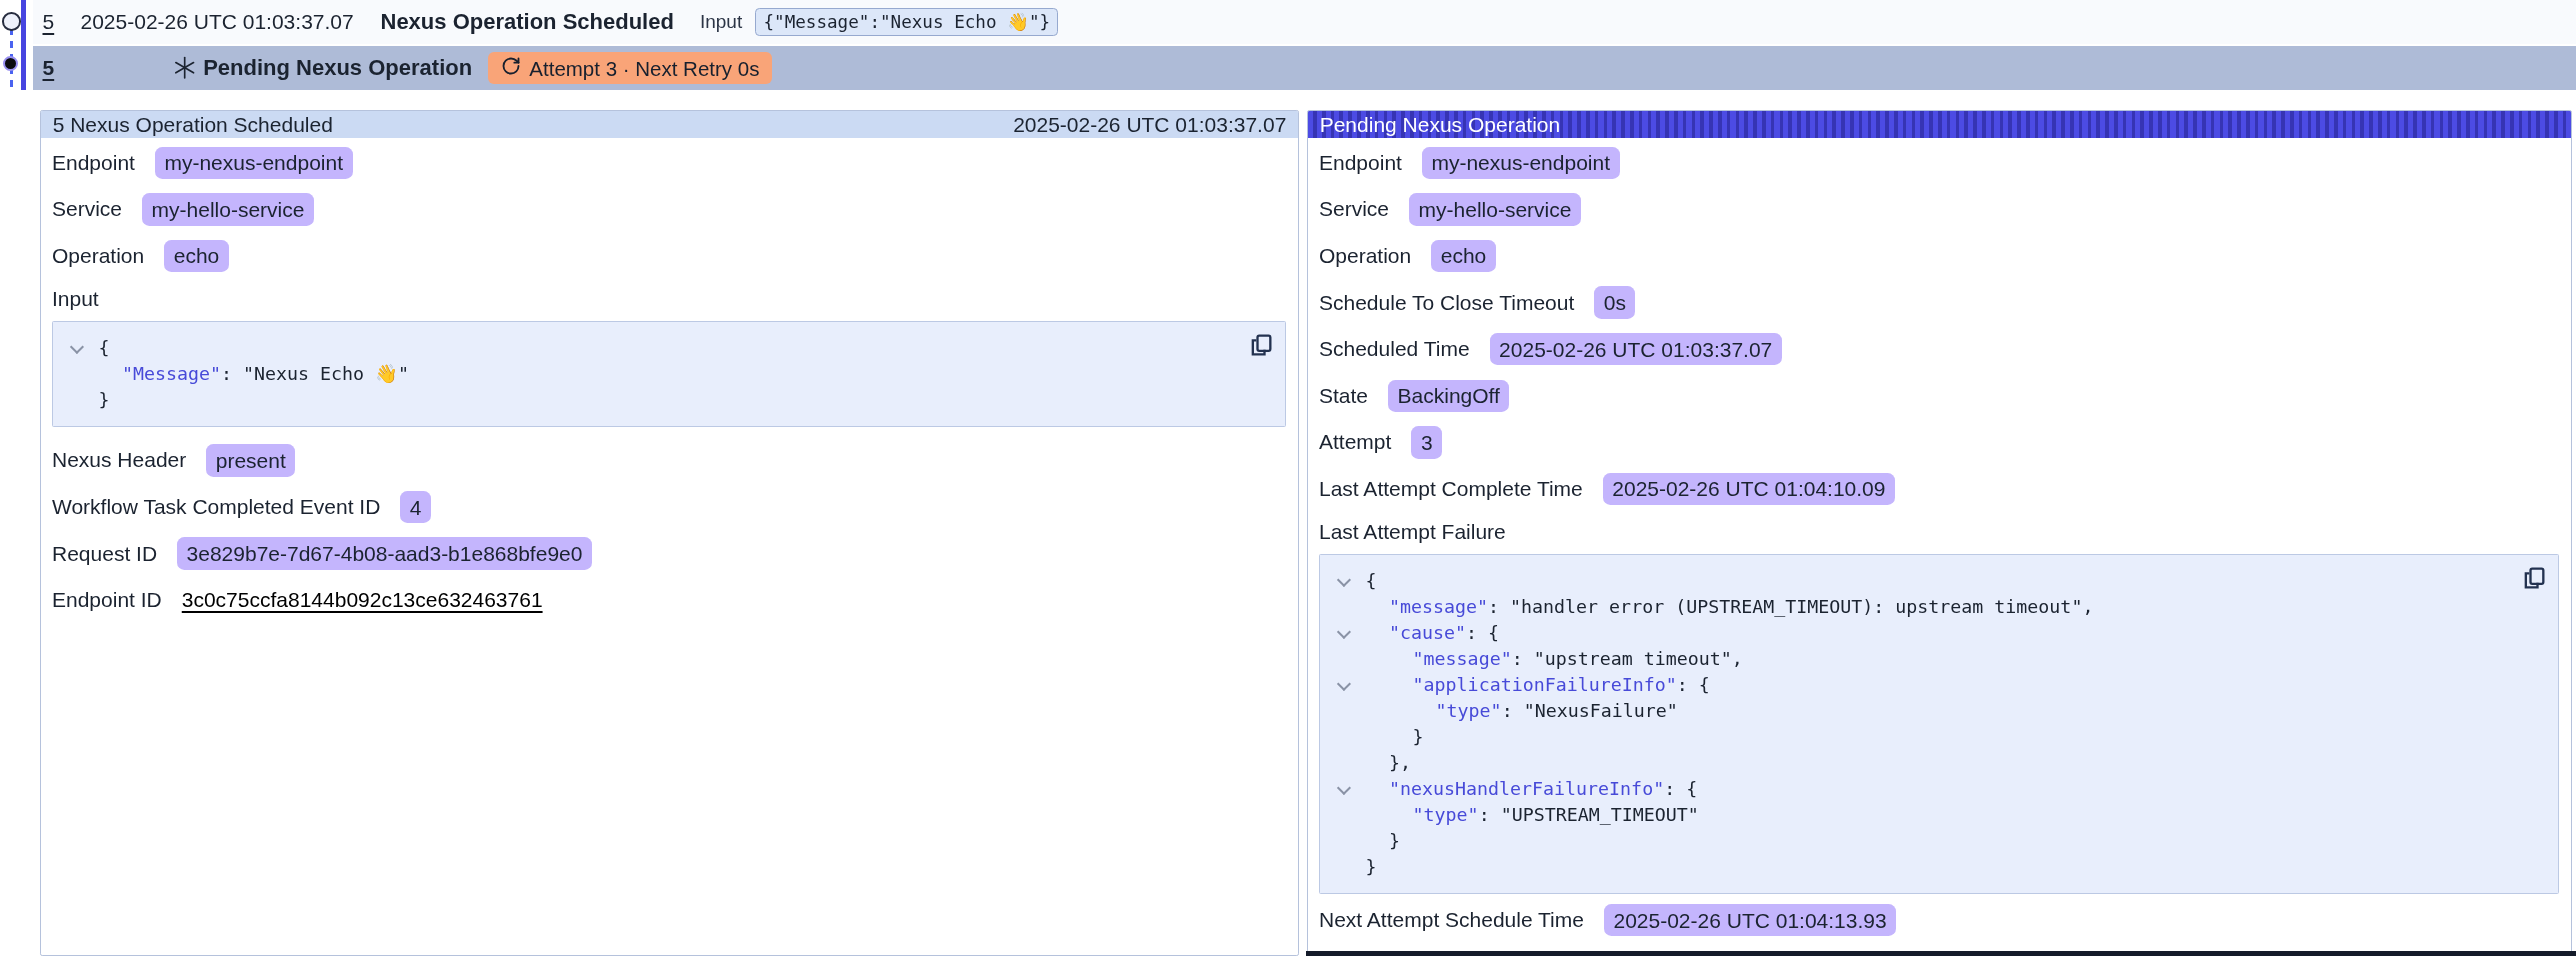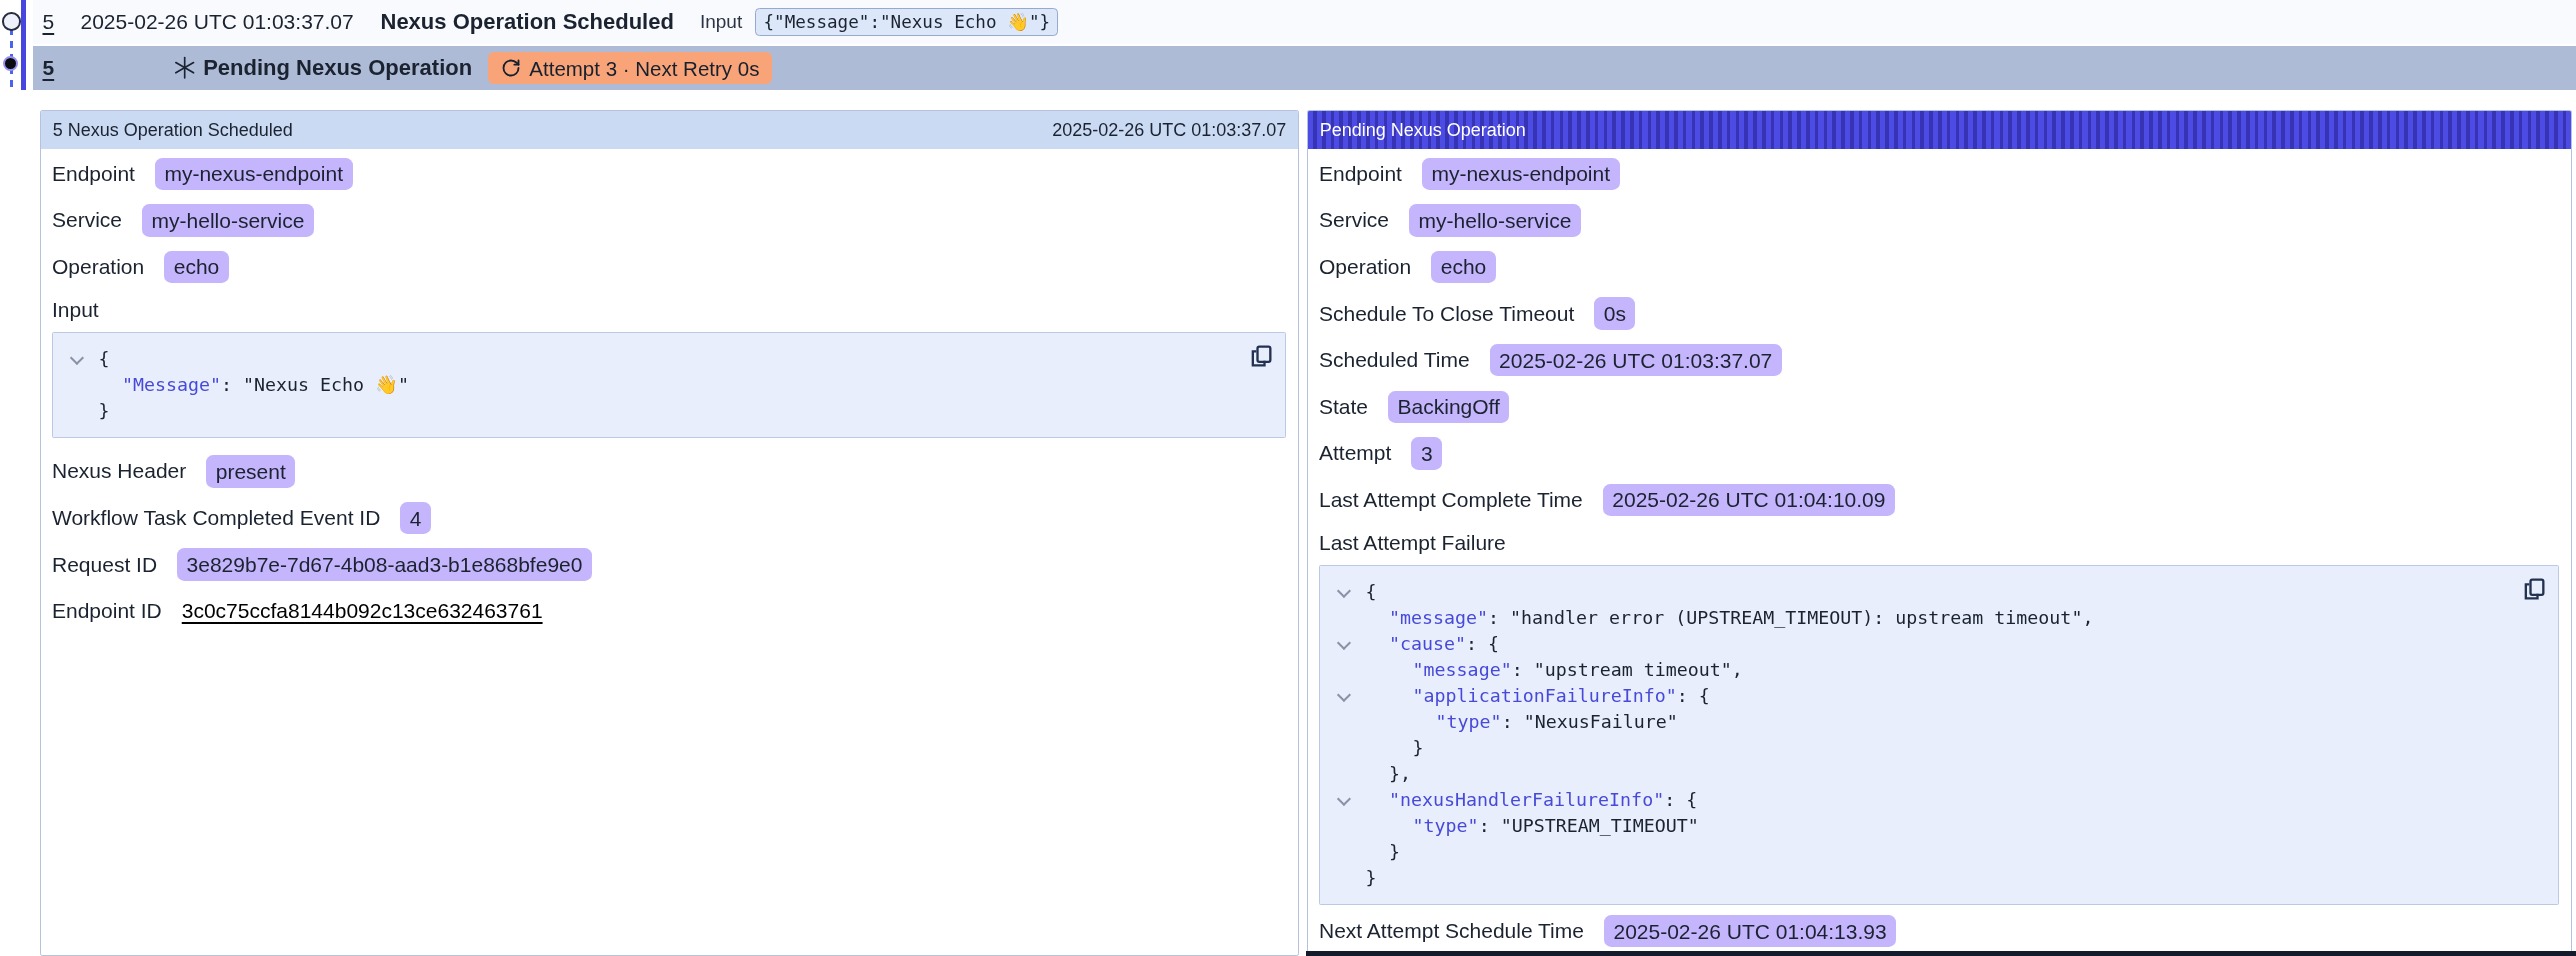--- a/index.html
+++ b/index.html
@@ -24,30 +24,30 @@
   .row-id{margin-left:9.5px;width:38px;flex:none;text-decoration:underline;text-underline-offset:3.7px;
     color:#1b2330;font-weight:500;}
   .pending-row .row-id{font-weight:700;}
   .ev-time{width:300px;flex:none;}
   .ev-title{font-weight:700;font-size:22px;}
   .ev-input-label{margin-left:26px;font-size:19px;color:#2c3546;}
   .ev-input-chip{margin-left:13px;font-family:"DejaVu Sans Mono",monospace;font-size:17.6px;
     background:#dce7f9;border:1.5px solid #96a9cf;border-radius:4.4px;padding:2.2px 7.3px;line-height:22px;}
   .star-icon{margin-left:92px;width:23.4px;height:23.4px;flex:none;display:inline-flex;}
   .p-title{margin-left:7.3px;font-weight:700;font-size:22px;}
-  .retry-badge{margin-left:16px;display:inline-flex;align-items:center;gap:8.8px;
+  .retry-badge{margin-left:16px;display:inline-flex;gap:8.8px;
     background:#f9a478;border-radius:5.9px;padding:3.7px 12.4px;font-size:20.5px;color:#17202e;line-height:25px;}
   .retry-icon{width:20px;height:20px;display:inline-flex;}
   
   .panels{position:absolute;top:110px;left:40px;right:4.4px;bottom:0;display:flex;gap:8px;}
   .panel{border:1.5px solid #b5c2dc;border-radius:2.2px;background:#fff;overflow:hidden;display:flex;flex-direction:column;}
   .panel.left{width:1257px;flex:none;}
   .panel.right{flex:1;}
-  .panel-header{height:38px;flex:none;display:flex;align-items:center;justify-content:space-between;
-    padding:0 11.7px;font-size:18px;}
+  .panel-header{height:27px;flex:none;display:flex;align-items:center;justify-content:space-between;
+    padding:0 11.7px;font-size:21px;}
   .panel.left .panel-header{background:#cbdaf3;}
   .panel.right .panel-header{
     background:repeating-linear-gradient(90deg,#4c4be4 0 5.1px,#3634b4 5.1px 8.8px);color:#ffffff;}
   .panel-body{padding:8.8px 11.7px 0 11px;flex:1;}
   .field-row{display:flex;align-items:center;gap:20px;height:32px;margin-bottom:14.6px;}
   .field-label{white-space:nowrap;}
   .chip{background:#c4b5fd;border-radius:7.3px;padding:3.7px 9.5px;line-height:25px;white-space:nowrap;}
   .id-link{color:#000000;text-decoration:underline;text-underline-offset:4.4px;white-space:nowrap;}
   .section-label{margin:1.5px 0 10.3px 0;}
   .fields-after-block{margin-top:17.6px;}

